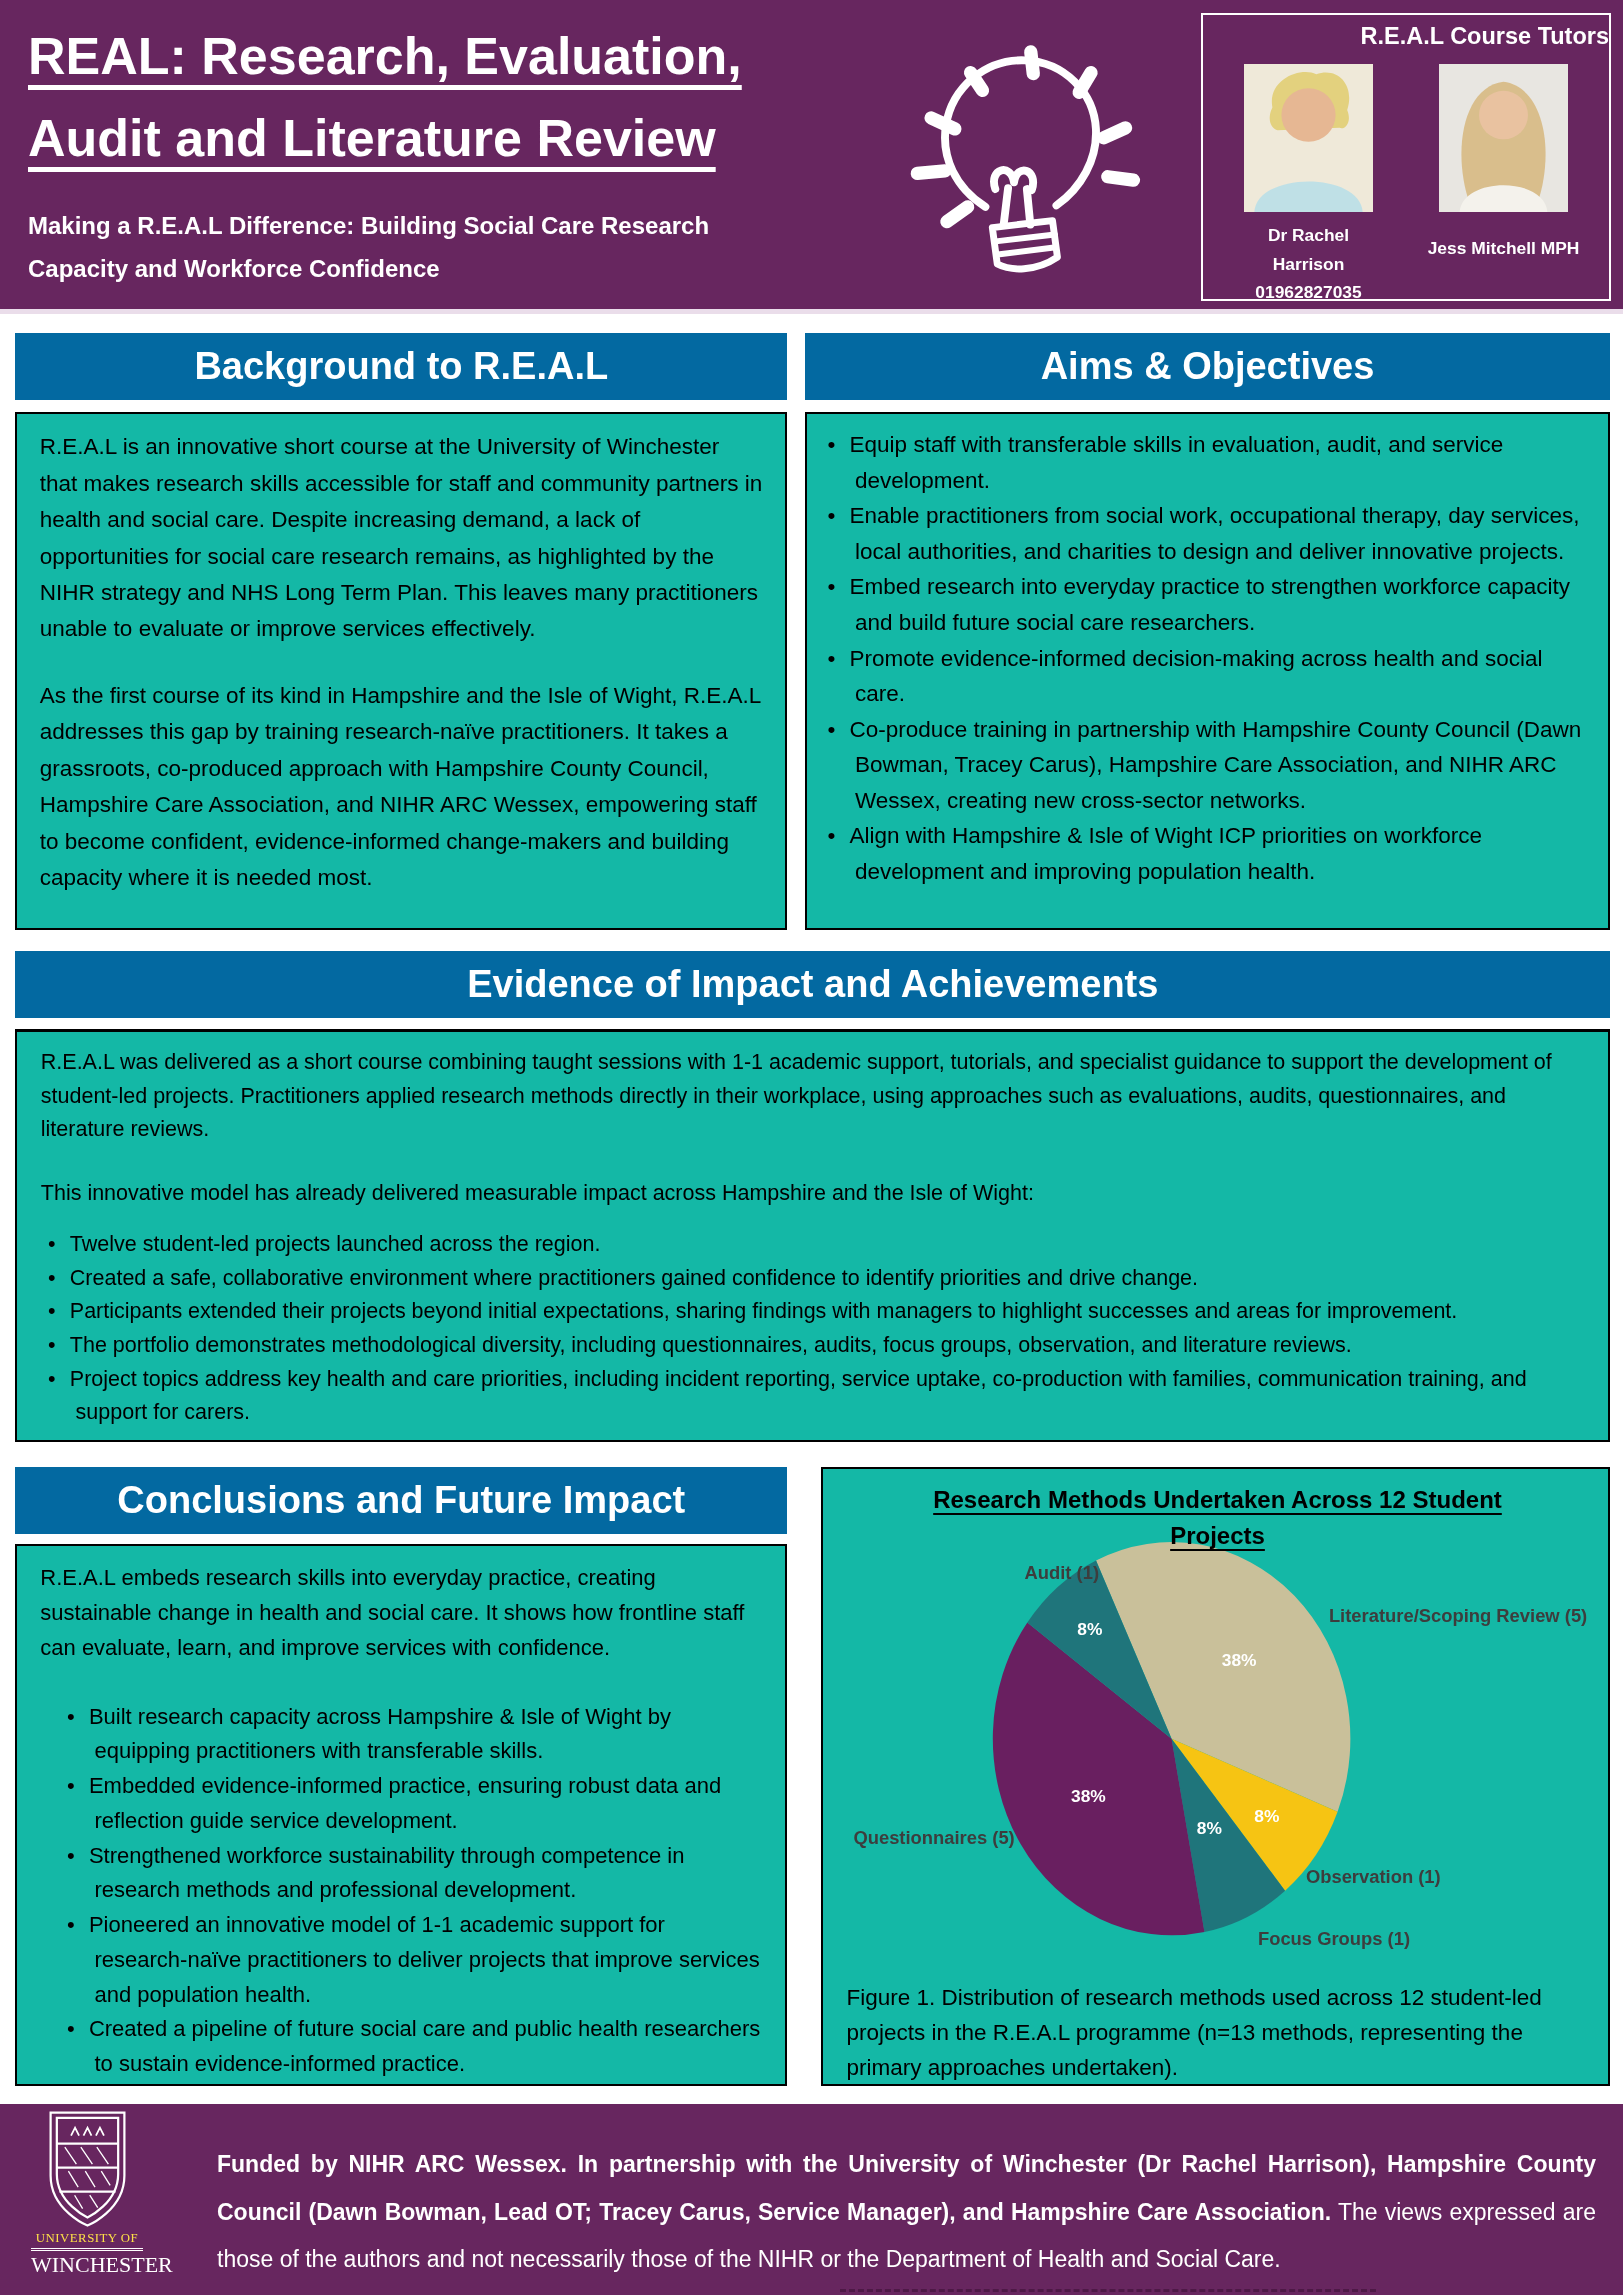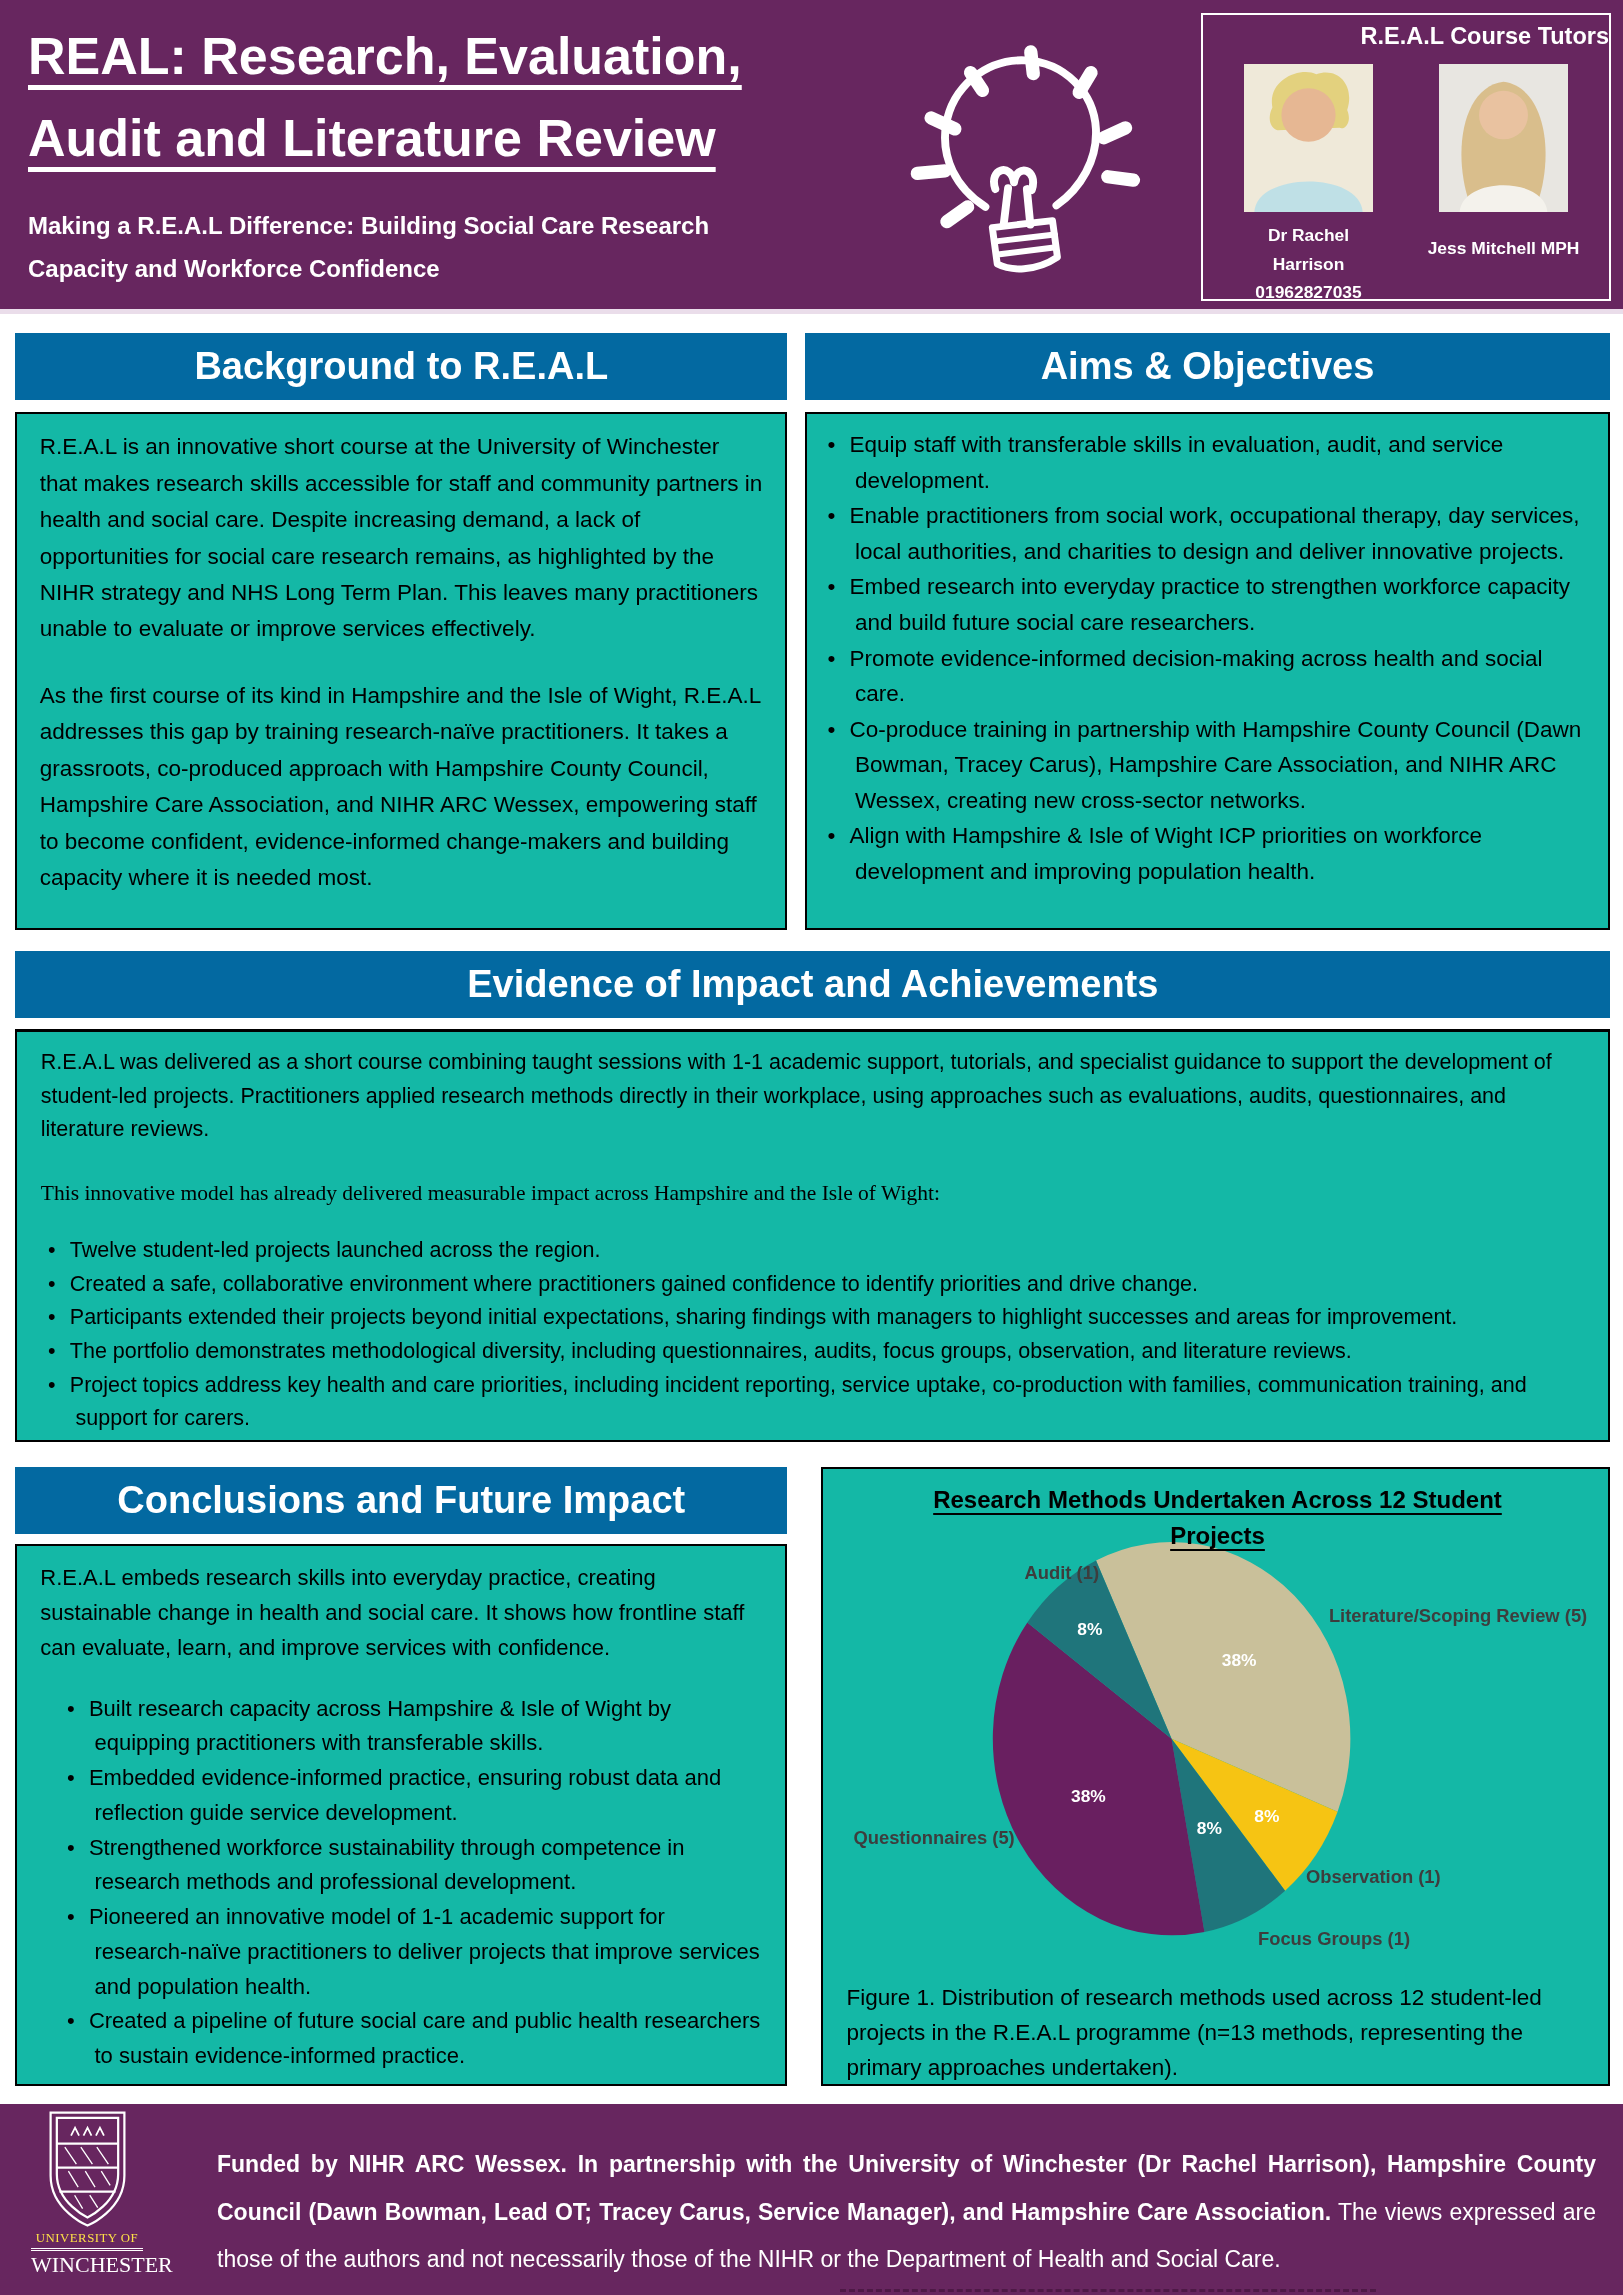--- a/index.html
+++ b/index.html
@@ -38,22 +38,22 @@
   
   .box { position:absolute; border:2px solid #000; box-sizing:border-box; background:#14b8a6; overflow:hidden; }
   #bg-box   { left:15.3px;   top:412px;  width:772px; height:518px; padding:15.3px 22.5px; font-size:22.5px; line-height:1.62; }
   #aims-box { left:805px; top:412px;  width:805px; height:518px; padding:13.3px 20.4px; font-size:22.5px; line-height:1.58; }
   #evidence-box { left:15.3px; top:1029px; width:1595px; height:413px; padding:14.3px 23.5px;
      font-size:21.5px; line-height:1.56; border-top-width:3.6px; }
   #concl-box { left:15.3px; top:1544px; width:772px; height:542px; padding:15.3px 23px; font-size:22px; line-height:1.58; }
   #chart-box { left:821px; top:1467px; width:789px; height:619px; }
   .box p { margin:0; }
   #bg-box p.first, #evidence-box p.intro { margin-bottom:30px; }
-  #evidence-box p.lead { margin-bottom:24px;font-family:Liberation Serif, serif; }
-  #concl-box p.intro { margin-bottom:26px; }
+  #evidence-box p.lead { margin-bottom:18px; }
+  #concl-box p.intro { margin-bottom:34px; }
   ul.bullets { list-style:none; margin:0; padding:0; }
   ul.bullets li { padding-left:27.6px; text-indent:-27.6px; }
   ul.bullets li::before { content:"\2022"; margin-right:14.3px; }
   #evidence-box ul.bullets { margin-left:7.2px; }
   #concl-box ul.bullets { margin-left:26.6px; }
   
   .chart-title { position:absolute; top:13.3px; left:78px; width:633px; text-align:center;
     font-weight:bold; font-size:24px; line-height:1.5; text-decoration:underline;
     text-decoration-thickness:2px; text-underline-offset:5.1px; z-index:2; }
   #pie-svg { position:absolute; left:0; top:0; width:785px; height:615px; z-index:1; }

